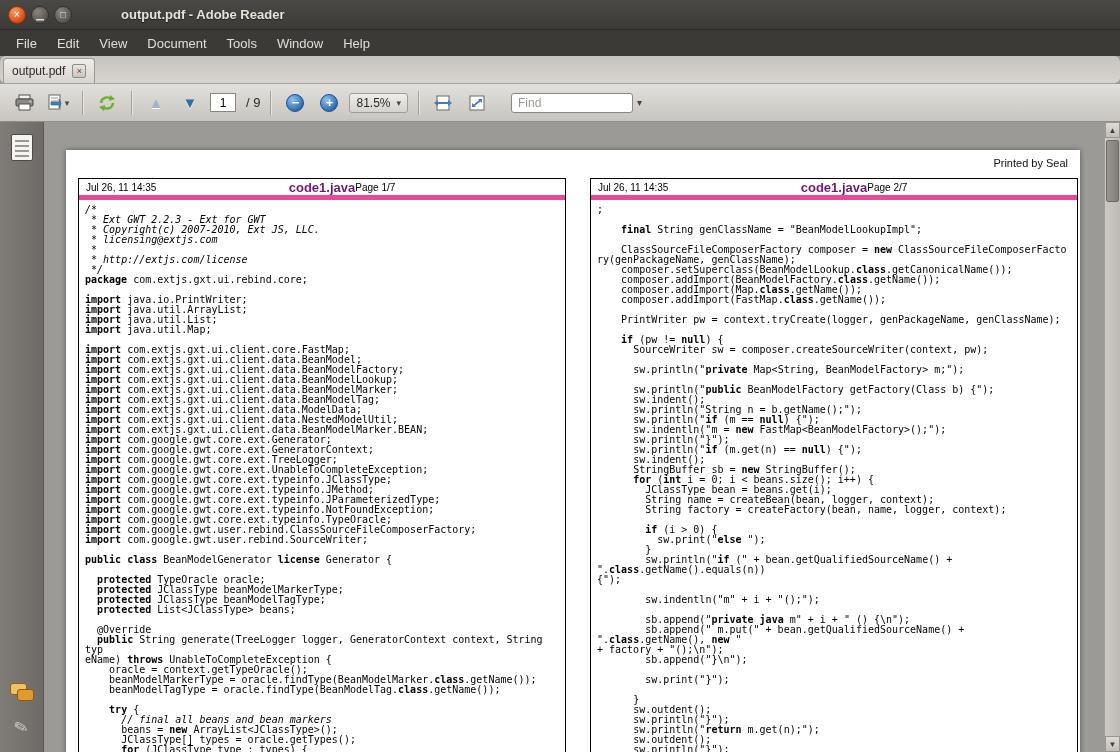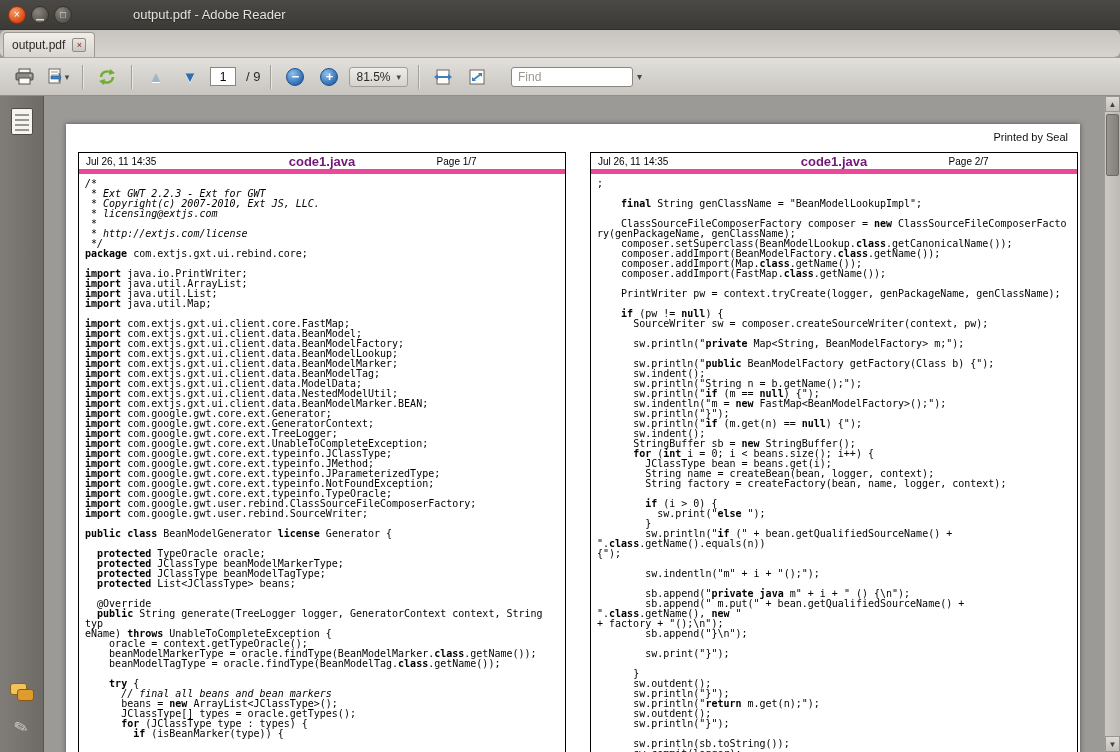--- a/index.html
+++ b/index.html
@@ -7,21 +7,21 @@
   body { font-family:"Liberation Sans", sans-serif; background:#9b9a97; }
   .window { width:1120px; height:752px; display:flex; flex-direction:column; }
 
   
   .titlebar { height:30px; background:linear-gradient(#4b4945,#3b3a36); border-bottom:1px solid #2f2e2b;
               display:flex; align-items:center; padding:0 8px; flex:0 0 30px; }
   .win-btn { width:18px; height:18px; border-radius:50%; margin-right:5px; display:flex; align-items:center;
              justify-content:center; font-size:10px; line-height:1; cursor:default; }
   .win-btn.close { background:radial-gradient(circle at 35% 30%, #f3a06b, #dd4814 70%); border:1px solid #93310b; color:#fff; }
   .win-btn.plain { background:radial-gradient(circle at 35% 30%, #8a857e, #55514b 75%); border:1px solid #35322e; color:#ddd9d2; }
-  .win-title { color:#e7e3db; font-weight:normal; font-size:13px; margin-left:56px; text-shadow:0 1px 1px rgba(0,0,0,.5); }
+  .win-title { color:#e7e3db; font-weight:bold; font-size:13px; margin-left:44px; text-shadow:0 1px 1px rgba(0,0,0,.5); }
 
   
   .menubar { height:26px; background:#3b3a36; display:flex; align-items:center; padding-left:6px; flex:0 0 26px; }
   .menu-item { color:#e2ded6; font-size:13px; padding:4px 10px; cursor:default; }
 
   
   .tabbar { height:28px; background:linear-gradient(#c7c3be,#d7d3ce); border-bottom:1px solid #a7a39d;
             display:flex; align-items:flex-end; padding-left:3px; flex:0 0 28px;border-radius:6px; }
   .tab { height:25px; background:linear-gradient(#f0eeea,#d8d4cf); border:1px solid #9d9992; border-bottom:none;
          border-radius:4px 4px 0 0; display:flex; align-items:center; gap:7px; padding:0 8px; }
@@ -67,21 +67,21 @@
 
   .canvas { flex:1; position:relative; background:#9b9a97; overflow:hidden; }
   .sheet { position:absolute; left:22px; top:28px; width:1014px; height:920px; background:#fff;
            box-shadow:0 0 5px rgba(0,0,0,.45); }
   .printed-by { position:absolute; top:7px; right:12px; font-size:11px; color:#111; }
   .codebox { position:absolute; top:28px; width:488px; height:880px; border:1px solid #000; background:#fff; }
   .codebox.left { left:12px; } .codebox.right { left:524px; }
   .codebox-header { height:21px; border-bottom:5px solid #ec4899; display:flex; align-items:center; padding:0 7px; }
   .hdr-ts { flex:1; font-size:10px; color:#000; }
   .hdr-file { font-weight:bold; font-size:13px; color:#701a75; font-family:Liberation Sans, sans-serif; }
-  .hdr-page { flex:1; text-align:center; font-size:10px; color:#000; }
+  .hdr-page { flex:1; text-align:left; font-size:10px; color:#000; }
   .code { padding:5px 4px 0 6px; font-family:"DejaVu Sans Mono",monospace; font-size:10px; line-height:10px;
           color:#000; white-space:pre-wrap; }
   .code b { font-weight:bold; } .code i { font-style:italic; }
 
   
   .scrollbar { width:16px; background:linear-gradient(90deg,#cdc9c4,#bdb9b4); border-left:1px solid #a09d97;
                display:flex; flex-direction:column; }
   .sb-btn { height:16px; display:flex; align-items:center; justify-content:center; font-size:8px; color:#413f3c;
             background:linear-gradient(#dedbd6,#c2beb9); border:1px solid #9a968f; }
   .sb-track { flex:1; position:relative; }
@@ -99,20 +99,29 @@
     </div>
     <div class="win-btn plain">
       <span>▁</span>
     </div>
     <div class="win-btn plain">
       <span>□</span>
     </div>
     <div class="win-title">output.pdf - Adobe Reader</div>
   </div>
 
+  <div class="menubar">
+    <span class="menu-item">File</span>
+    <span class="menu-item">Edit</span>
+    <span class="menu-item">View</span>
+    <span class="menu-item">Document</span>
+    <span class="menu-item">Tools</span>
+    <span class="menu-item">Window</span>
+    <span class="menu-item">Help</span>
+  </div>
 
   <div class="tabbar">
     <div class="tab">
       <span class="tab-label">output.pdf</span>
       <span class="tab-close">
         <span>×</span>
       </span>
     </div>
   </div>
 

